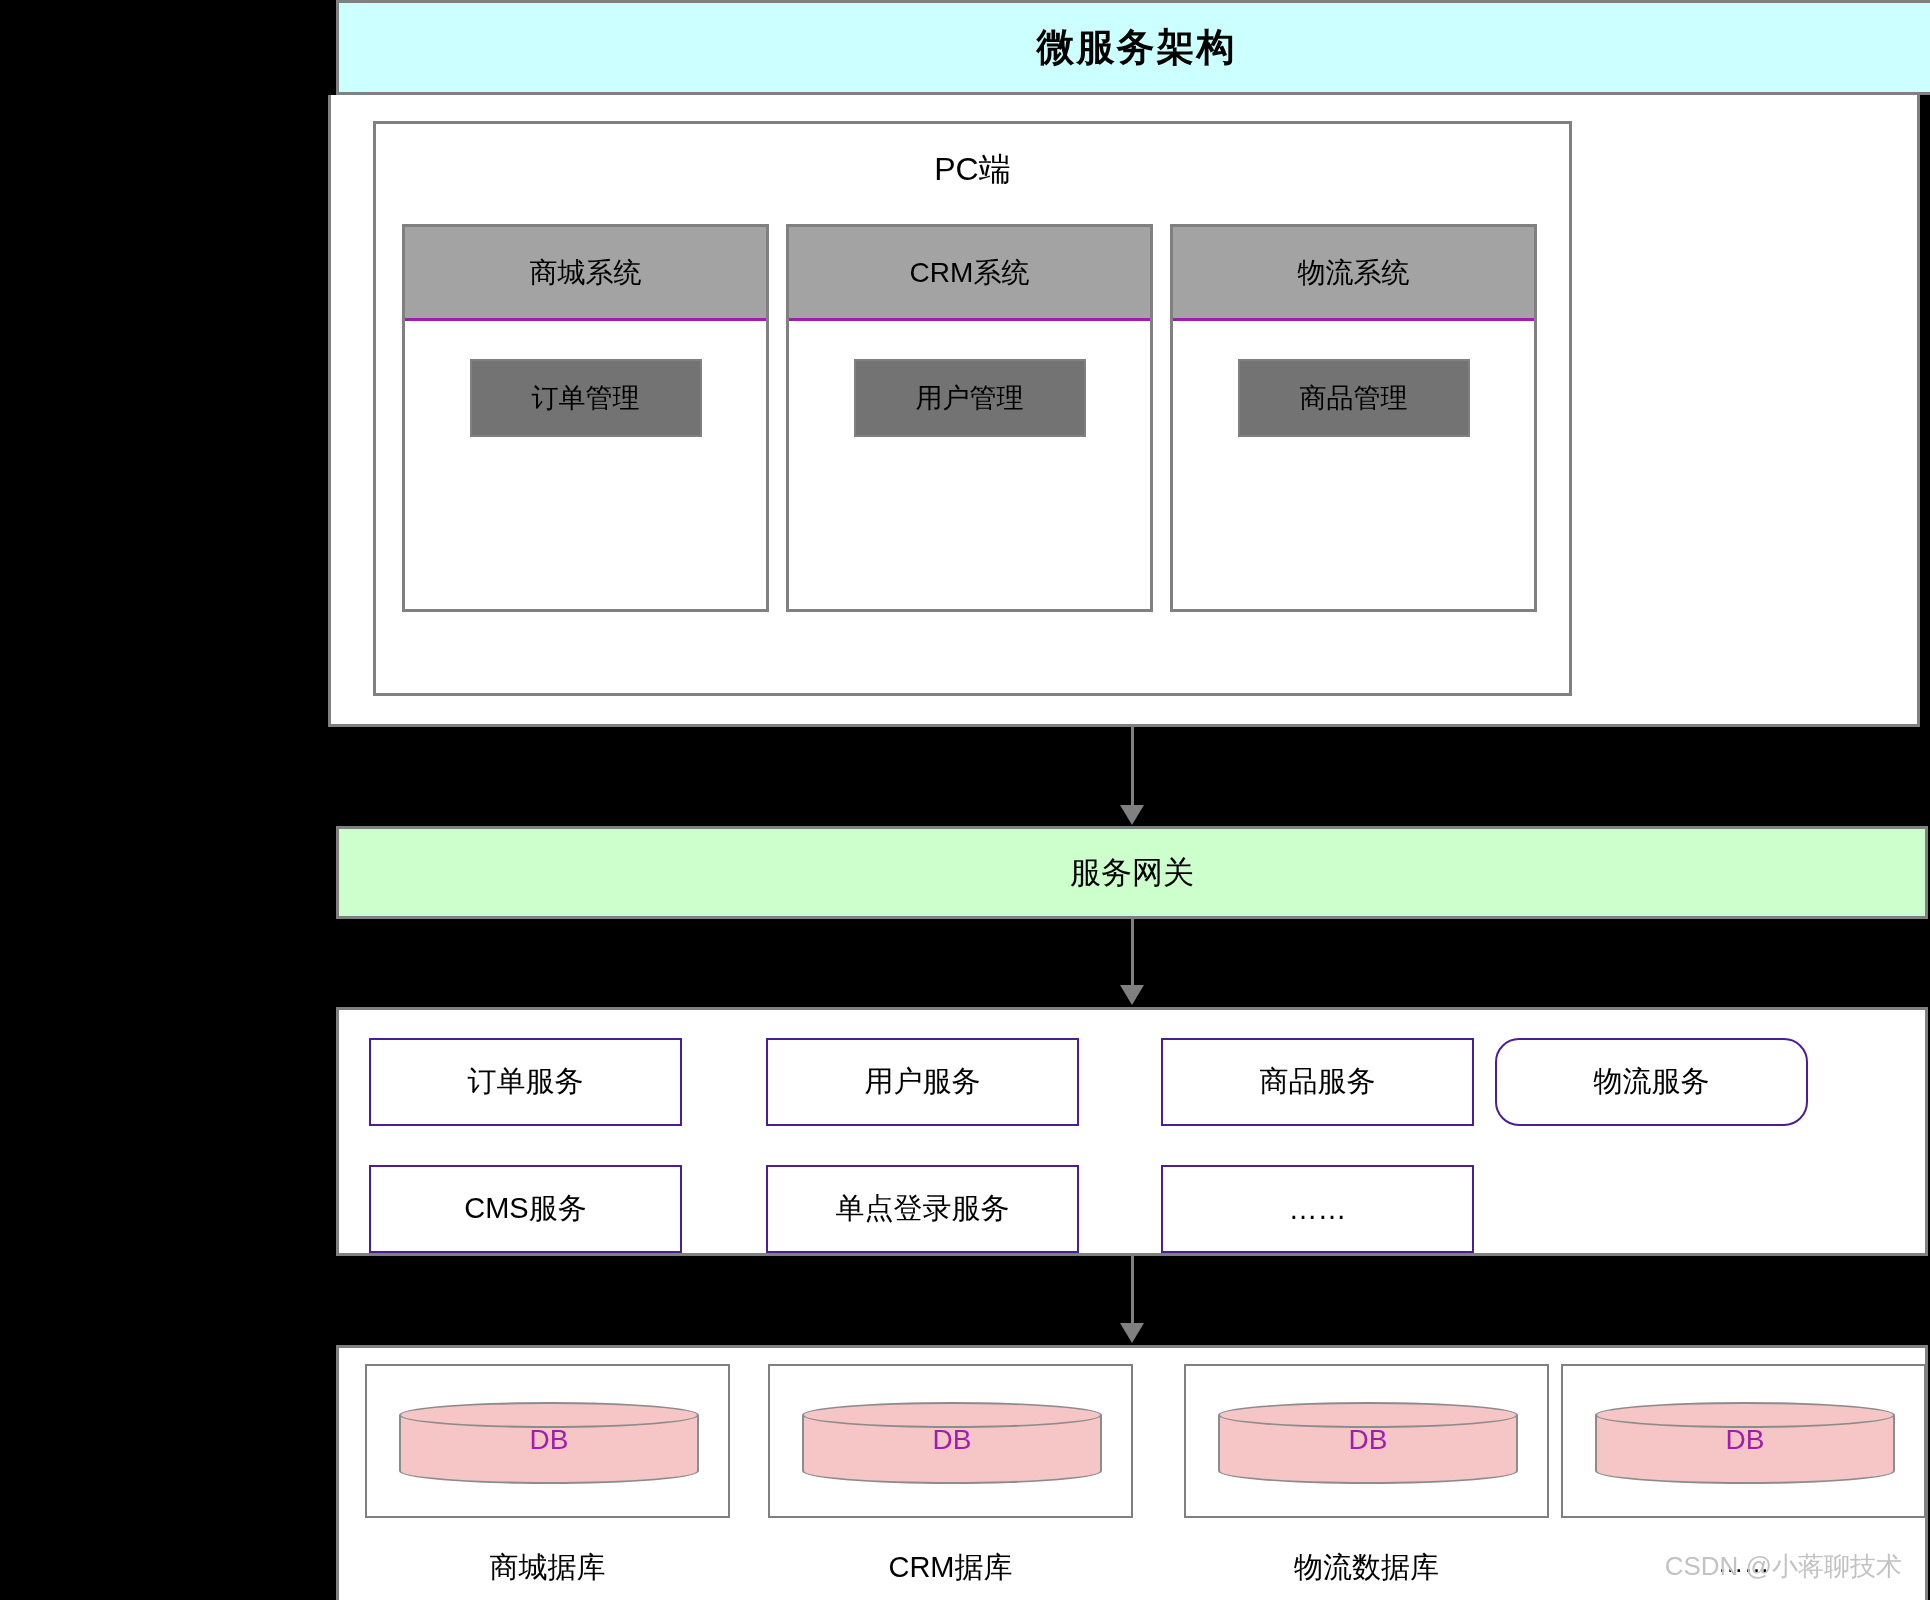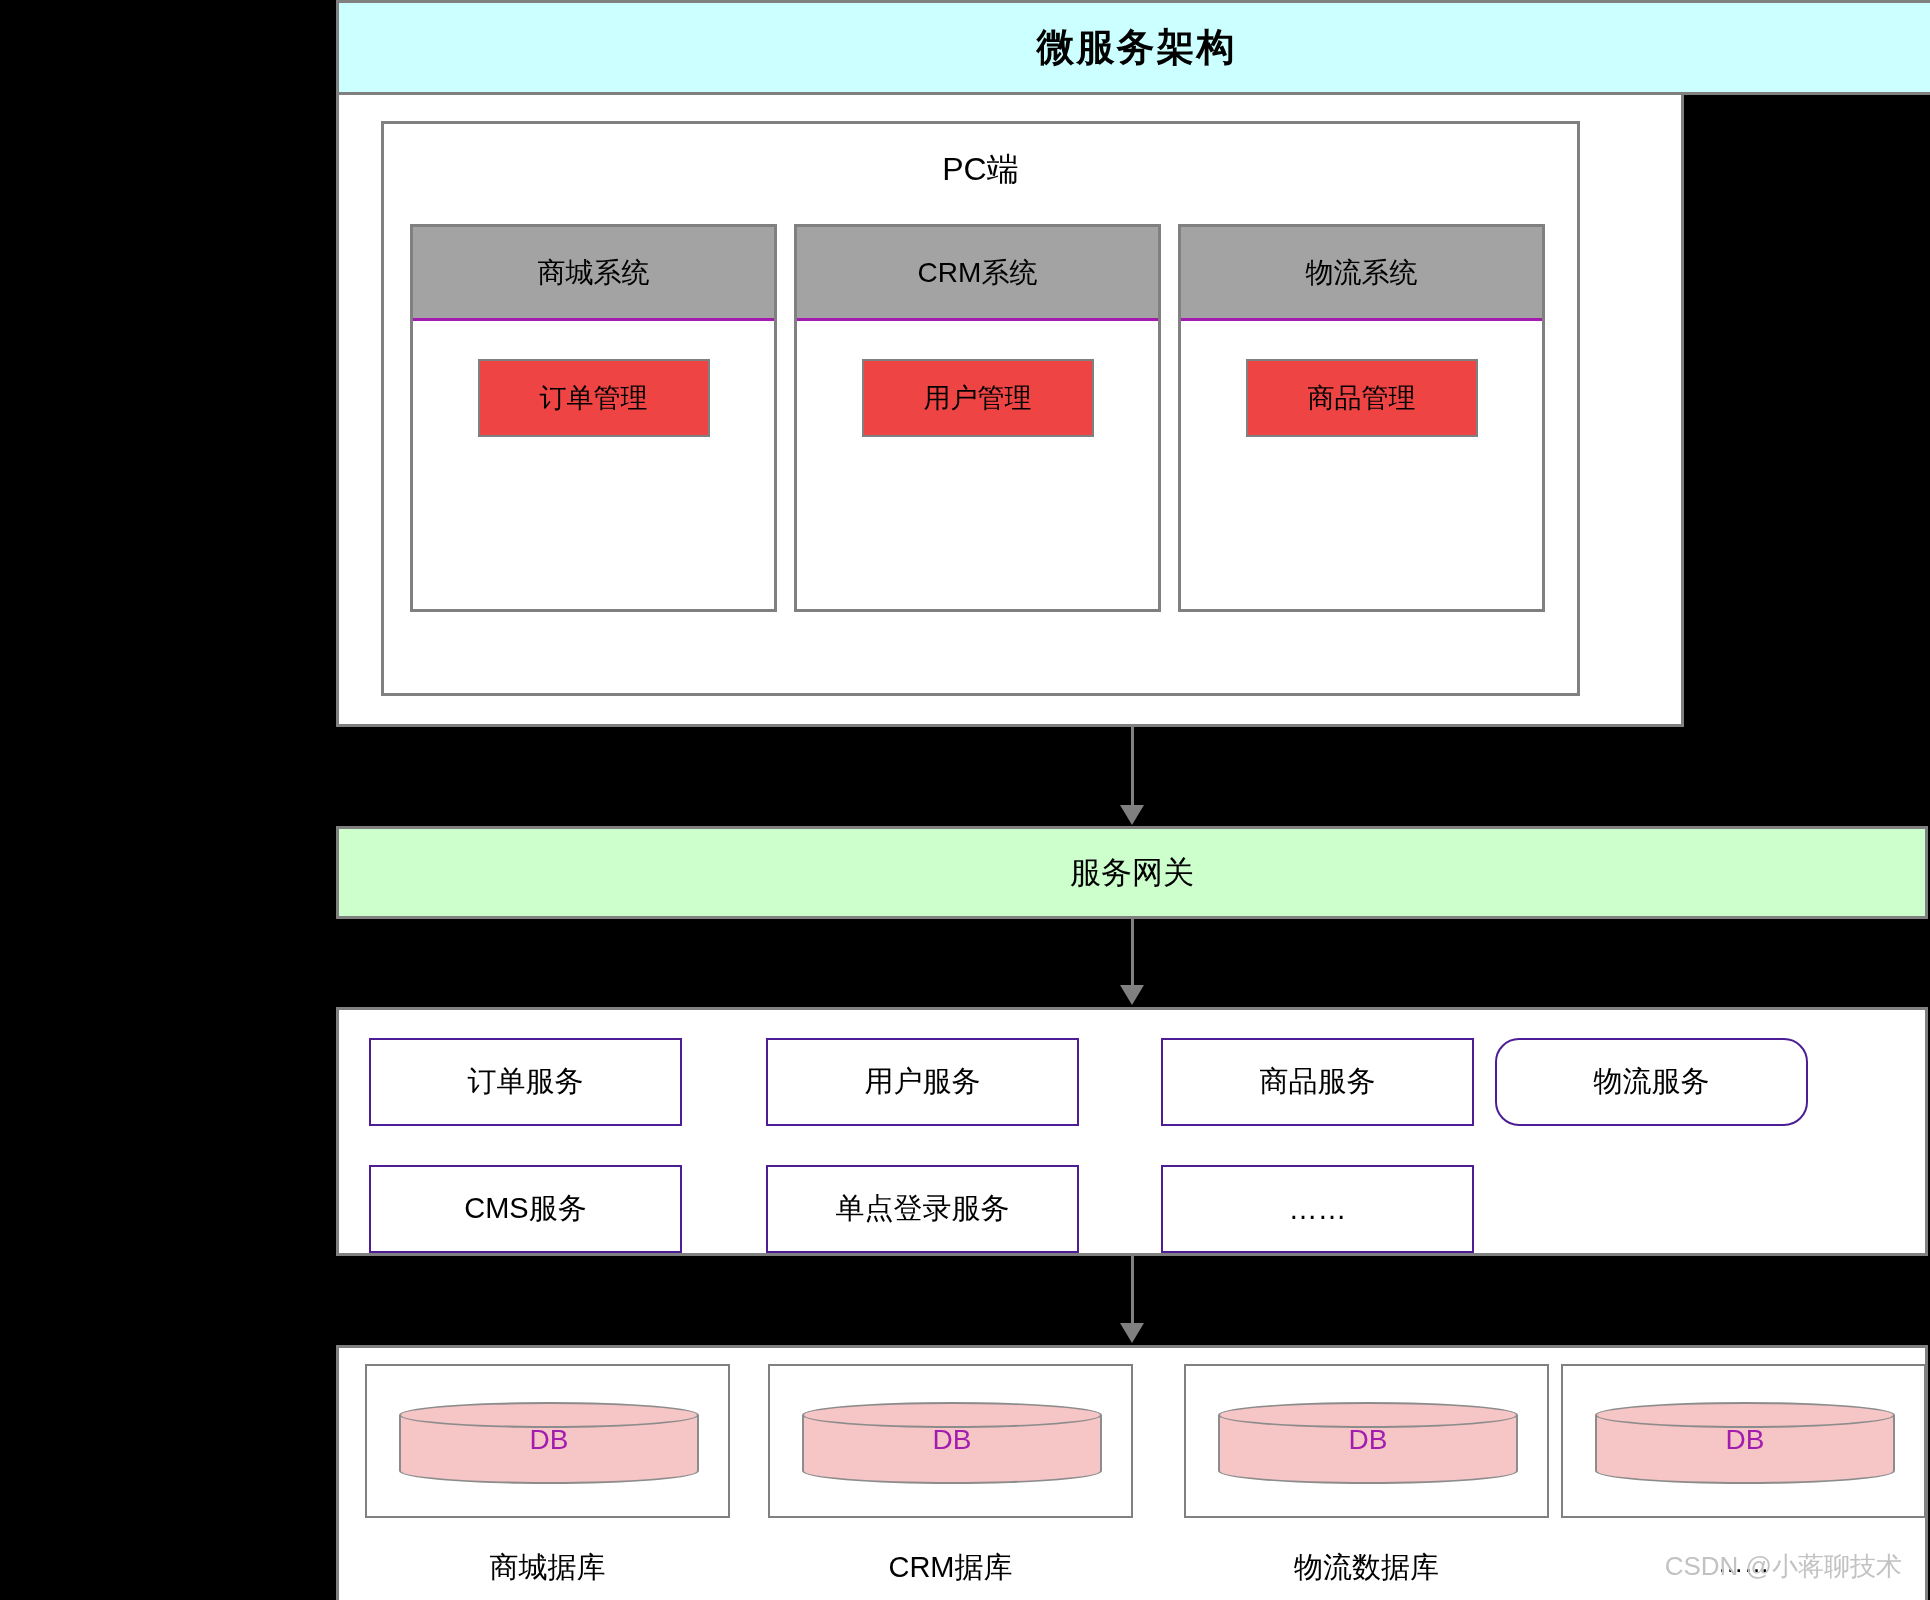--- a/index.html
+++ b/index.html
@@ -43,23 +43,23 @@
   }
   #title-band .title-text {
     font-size: 38px;
     font-weight: bold;
     color: #000000;
     letter-spacing: 2px;
   }
 
   
   #client-layer {
-    left: 336px;
+    left: 328px;
     top: 95px;
-    width: 1348px;
+    width: 1592px;
     height: 632px;
     border-top: none;
   }
 
   #pc-panel {
     position: absolute;
     left: 42px;
     top: 26px;
     width: 1199px;
     height: 575px;
@@ -102,21 +102,21 @@
   .sys-module {
     margin: 38px auto 0 auto;
     width: 232px;
     height: 78px;
     border: 2px solid #808080;
     box-sizing: border-box;
     display: flex;
     align-items: center;
     justify-content: center;
     font-size: 27px;
-    background: #ef4444;
+    background: #737373;
     color: #000000;
   }
 
   
   #gateway-band {
     left: 336px;
     top: 826px;
     width: 1592px;
     height: 93px;
     background: #ccffcc;

